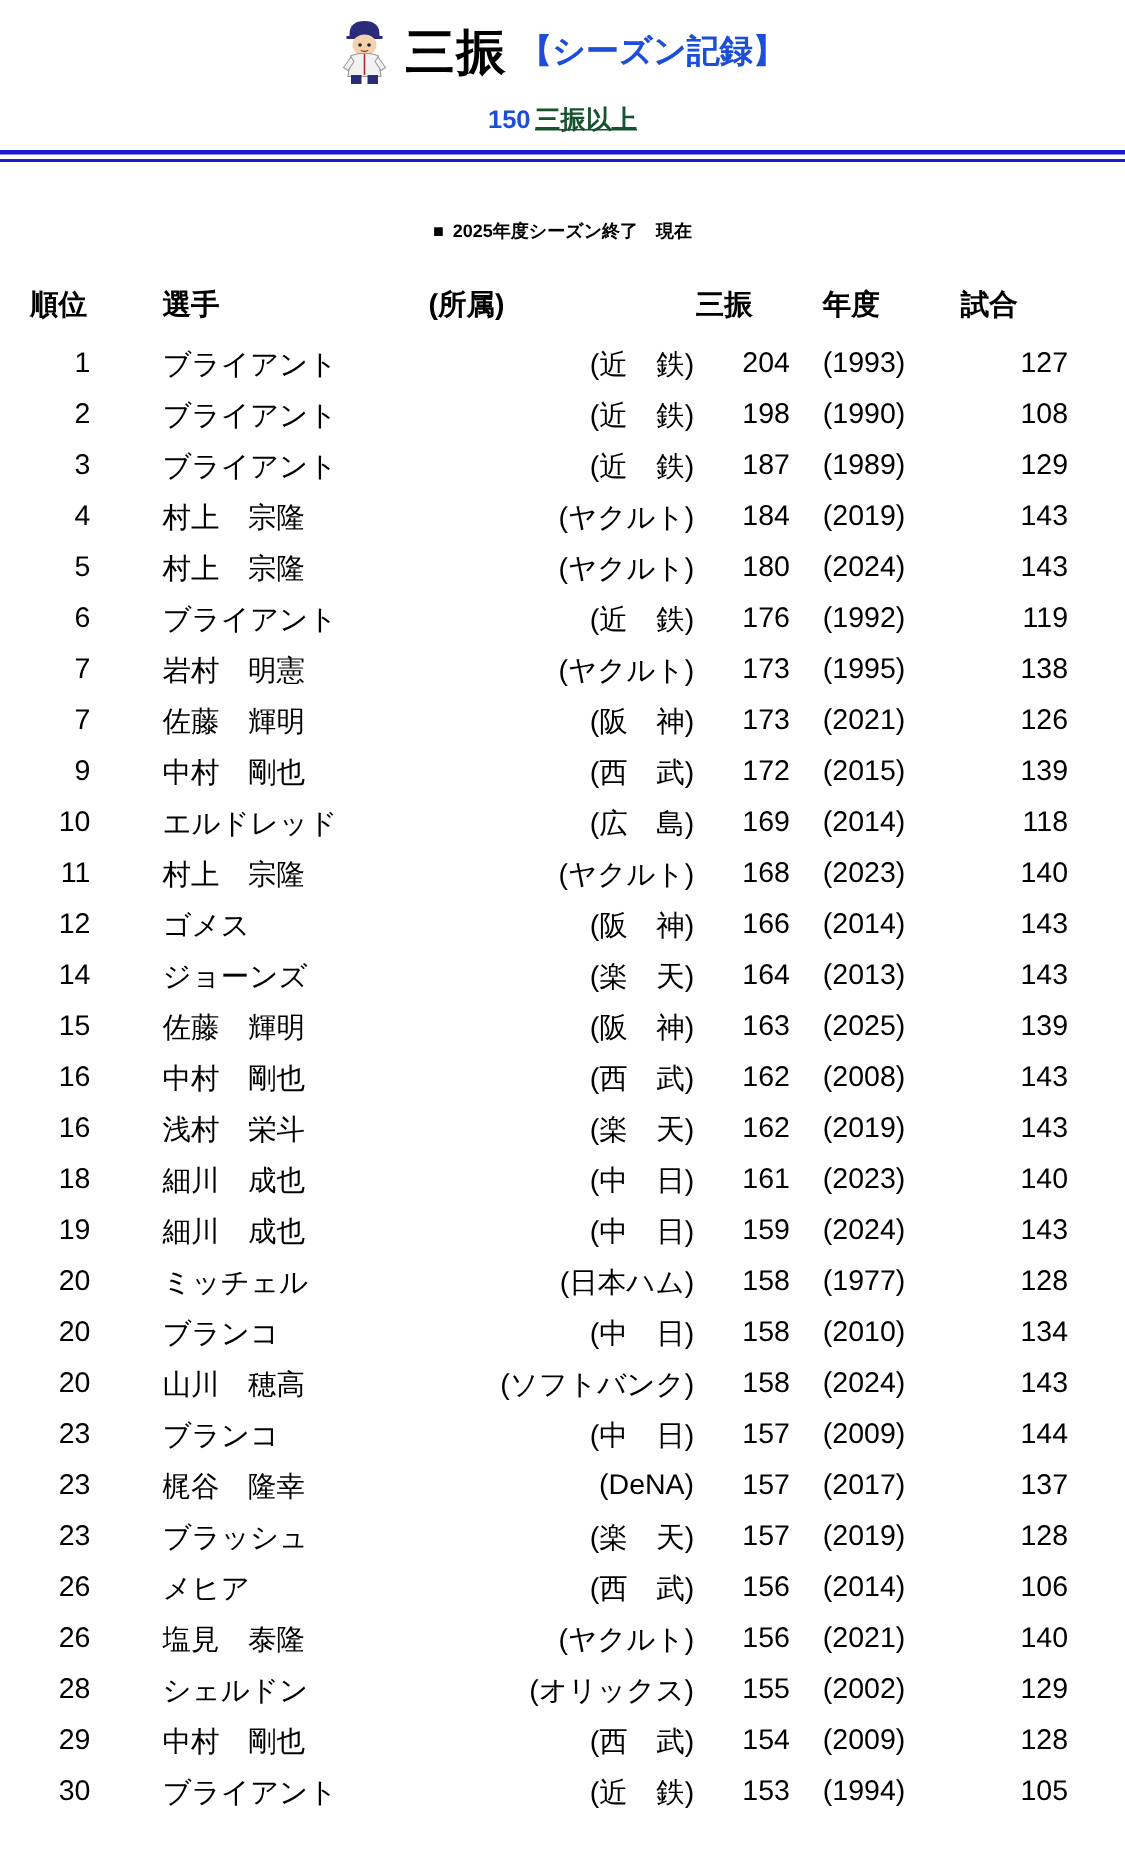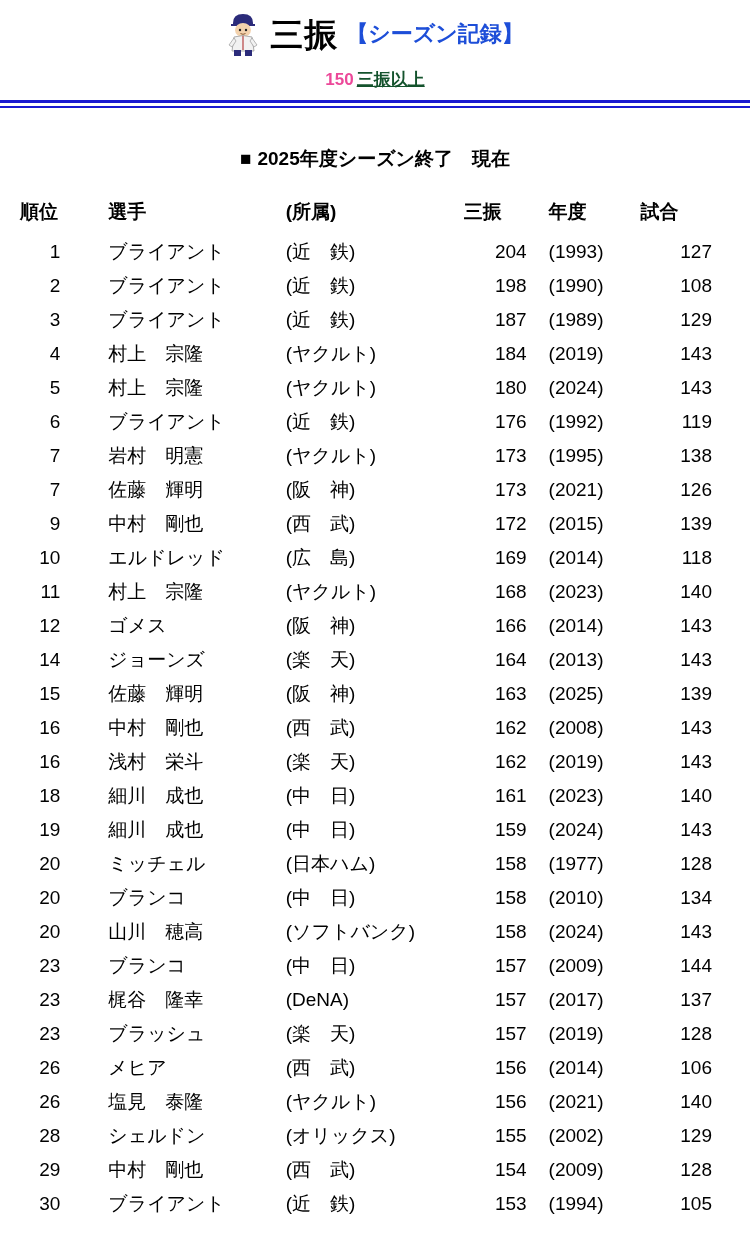--- a/index.html
+++ b/index.html
@@ -52,41 +52,41 @@
     line-height: 1;
     margin-left: -2px;
   }
   .subtitle-row {
     margin-top: 8px;
     text-align: center;
     font-size: 17px;
     font-weight: bold;
   }
   .subtitle-num {
-    color: #ec4899;
+    color: #1d4ed8;
   }
   .subtitle-text {
     color: #14532d;
     text-decoration: underline;
     margin-left: 3px;
     margin-top: 32px;
   }
   .rule-double {
     margin-top: 9px;
     border-top: 3px solid #1a1ad0;
     border-bottom: 2px solid #1a1ad0;
     height: 3px;
     width: 750px;
   }
 
   
   .section-note {
     margin-top: 38px;
     text-align: center;
-    font-size: 19px;
+    font-size: 12px;
     font-weight: bold;
     color: #000;
   }
   .section-note .sq {
     margin-right: 6px;
   }
 
   
   table.records {
     margin-top: 26px;
@@ -101,21 +101,21 @@
   }
   table.records td {
     padding: 0;
     height: 34px;
     vertical-align: middle;
     white-space: nowrap;
   }
   
   .c-rank   { width: 72px;  text-align: right; padding-right: 0 !important; }
   .c-player { width: 180px; text-align: left;  padding-left: 34px !important; }
-  .c-team   { width: 200px; text-align: left;  padding-left: 18px !important; }
+  .c-team   { width: 200px; text-align: right;  padding-left: 18px !important; }
   .c-so     { width: 78px;  text-align: right; }
   .c-year   { width: 108px; text-align: left;  padding-left: 22px !important; }
   .c-games  { width: 92px;  text-align: right; padding-right: 38px !important; }
 
   th.c-rank   { text-align: left; padding-left: 20px !important; }
   th.c-player { padding-left: 34px !important; }
   th.c-team   { padding-left: 18px !important; }
   th.c-so     { text-align: right; }
   th.c-year   { padding-left: 22px !important; }
   th.c-games  { text-align: right; padding-right: 38px !important; }

